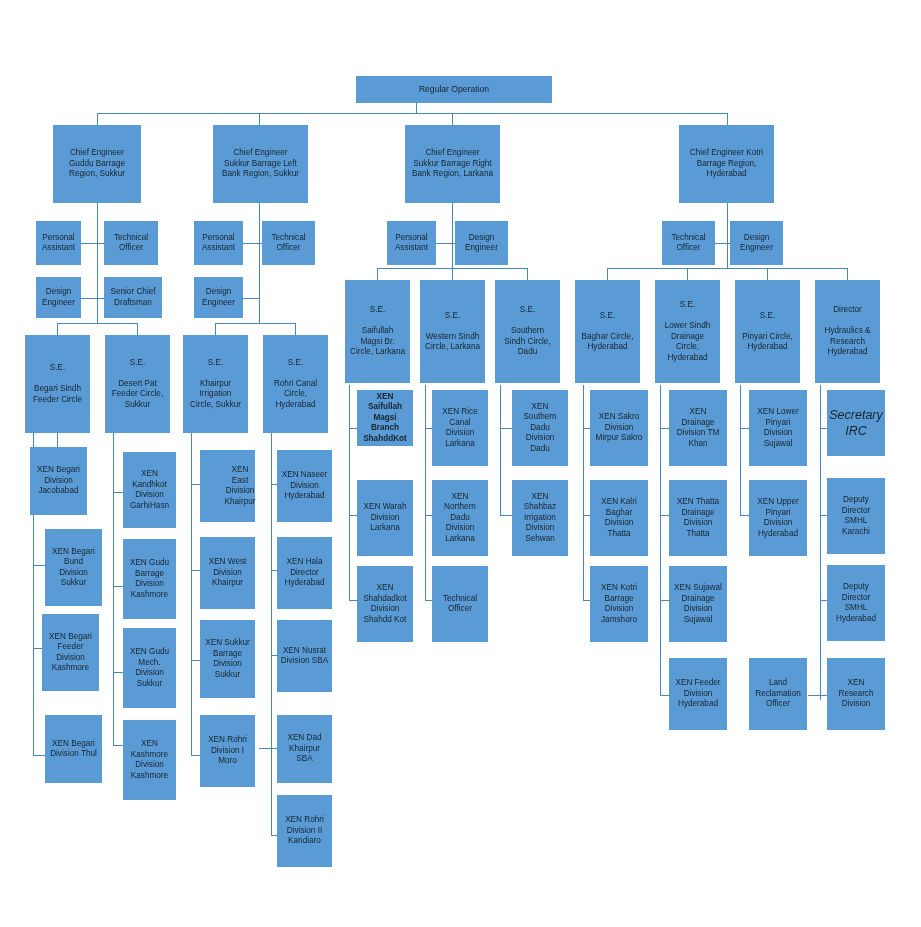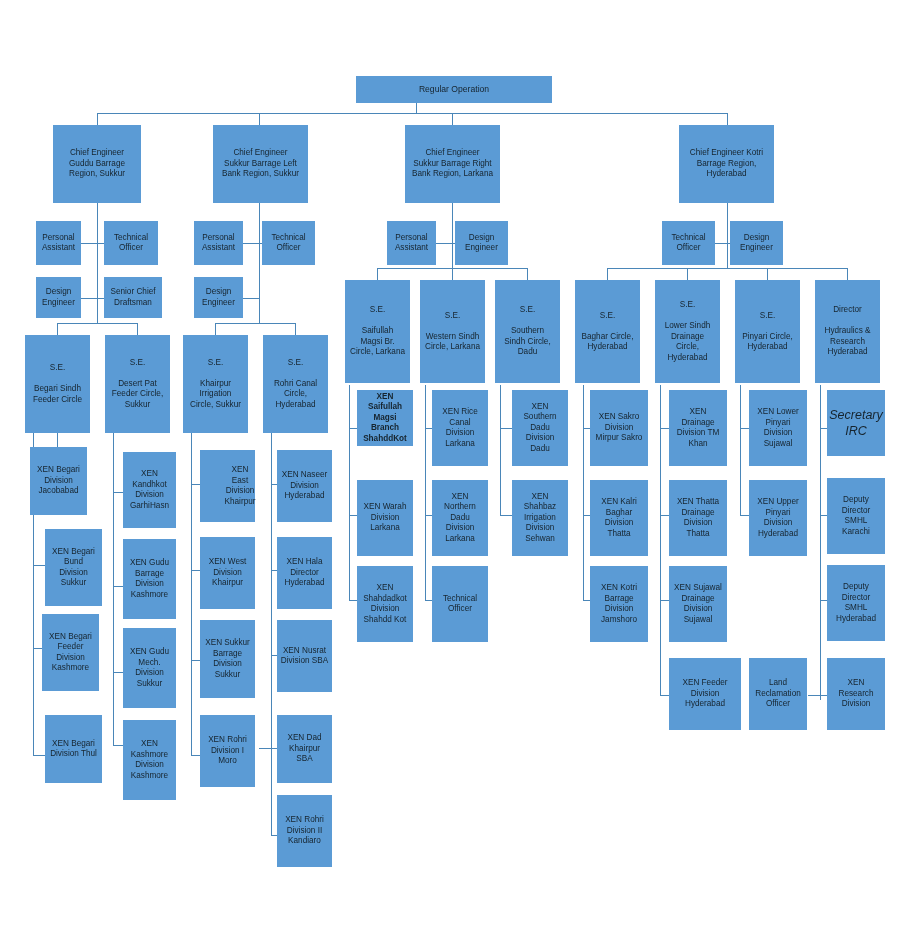--- a/index.html
+++ b/index.html
@@ -356,21 +356,21 @@
 Division TM
 Khan</div>
   <div class="node" style="left:669px; top:480px; width:58px; height:76px;">XEN Thatta
 Drainage
 Division
 Thatta</div>
   <div class="node" style="left:669px; top:566px; width:58px; height:76px;">XEN Sujawal
 Drainage
 Division
 Sujawal</div>
-  <div class="node" style="left:669px; top:658px; width:72px; height:72px;">XEN Feeder
+  <div class="node" style="left:669px; top:658px; width:58px; height:72px;">XEN Feeder
 Division
 Hyderabad</div>
 
   <div class="node" style="left:749px; top:390px; width:58px; height:76px;">XEN Lower
 Pinyari
 Division
 Sujawal</div>
   <div class="node" style="left:749px; top:480px; width:58px; height:76px;">XEN Upper
 Pinyari
 Division

